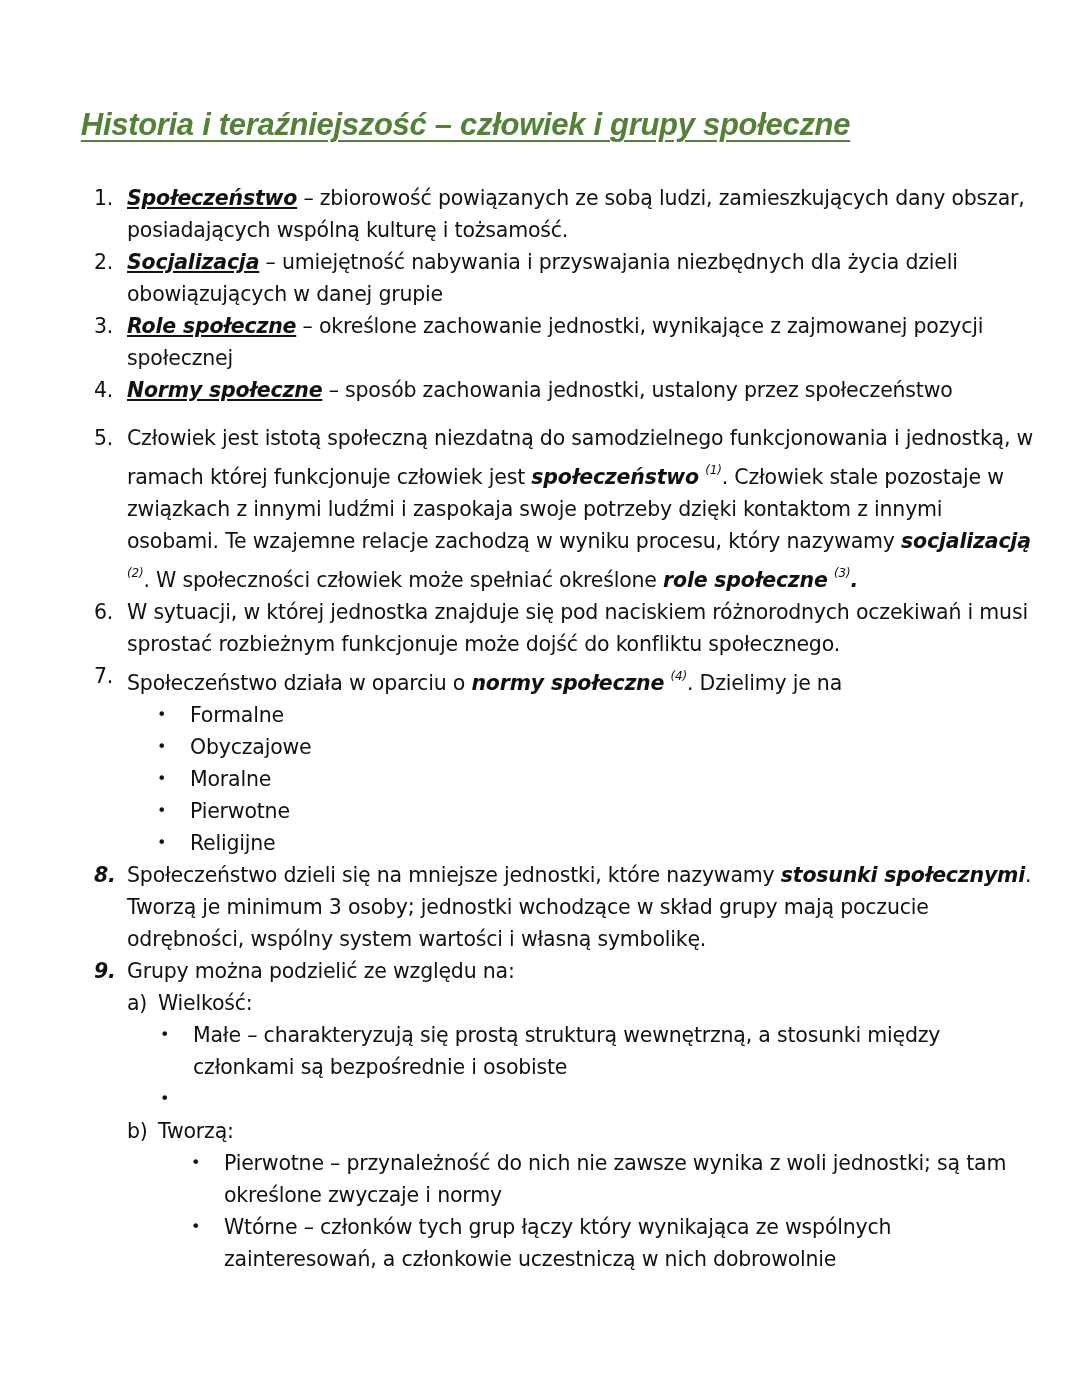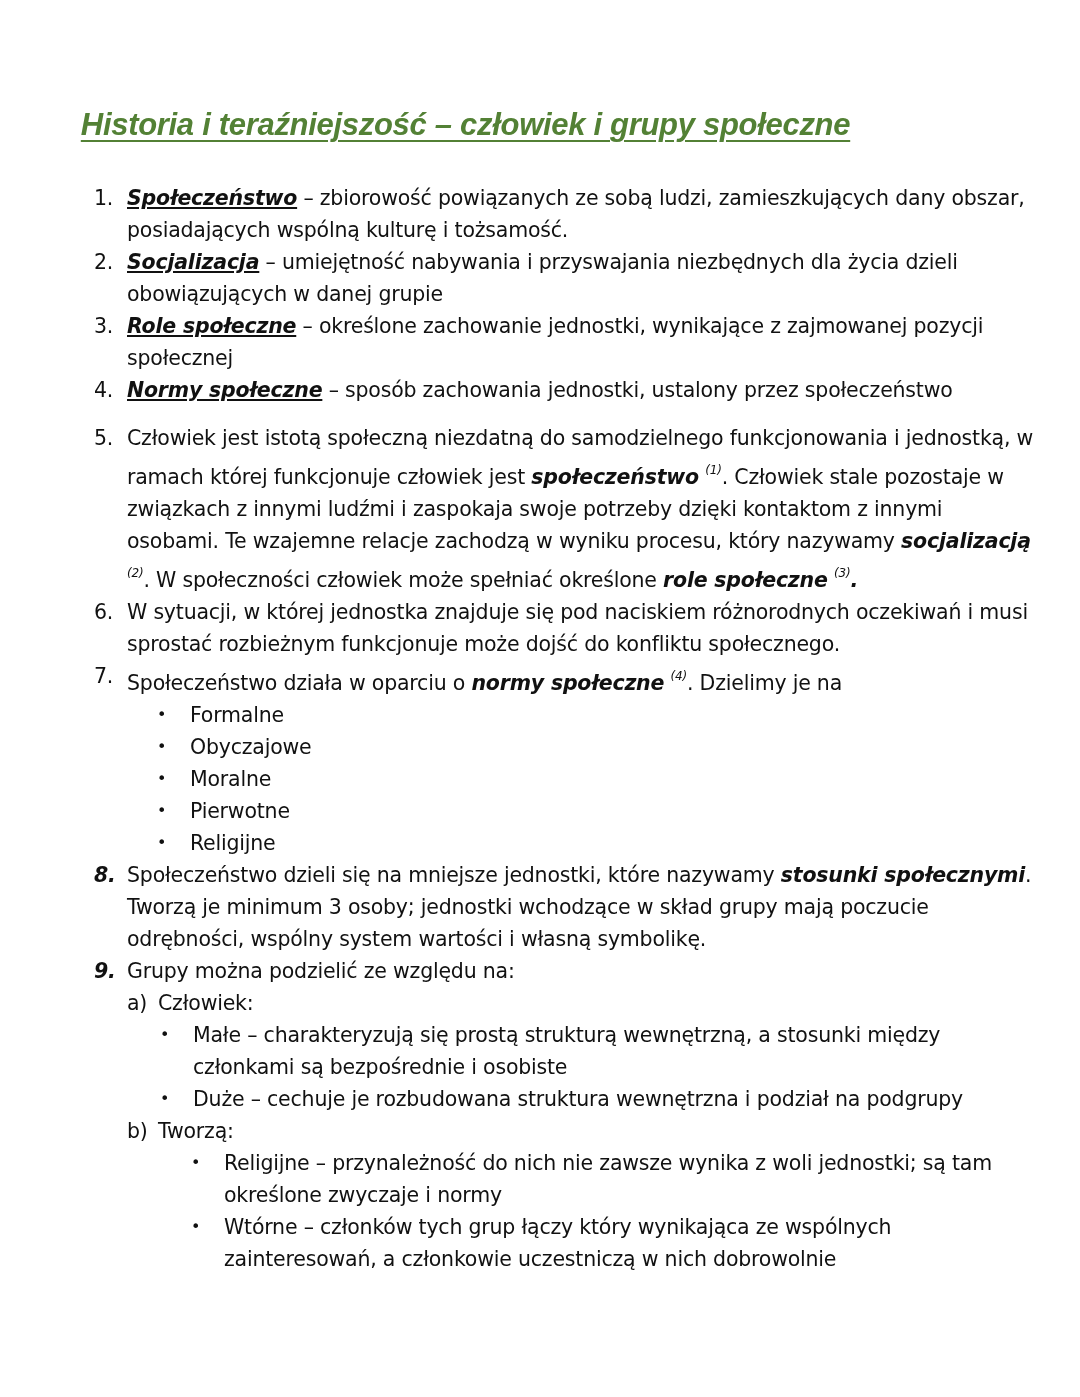--- a/index.html
+++ b/index.html
@@ -100,40 +100,39 @@
     <span class="txt"><span>Społeczeństwo dzieli się na mniejsze jednostki, które nazywamy </span><span class="bi-term">stosunki społecznymi</span><span>.  Tworzą je minimum 3 osoby; jednostki wchodzące w skład grupy mają poczucie odrębności, wspólny system wartości i własną symbolikę.</span></span>
   </div>
 
   <div class="item">
     <span class="num bi">9.</span>
     <span class="txt">Grupy można podzielić ze względu na:</span>
   </div>
 
   <div class="sub">
     <span class="letter">a)</span>
-    <span>Człowiek:</span>
+    <span>Wielkość:</span>
   </div>
   <ul class="bullets l2">
     <li>
         <span class="dot">•</span>
         <span>Małe – charakteryzują się prostą strukturą wewnętrzną, a stosunki między członkami są bezpośrednie i osobiste</span>
       </li>
     <li>
         <span class="dot">•</span>
-        <span>Duże – cechuje je rozbudowana struktura wewnętrzna i podział na podgrupy</span>
       </li>
   </ul>
 
   <div class="sub">
     <span class="letter">b)</span>
     <span>Tworzą:</span>
   </div>
   <ul class="bullets l3">
     <li>
         <span class="dot">•</span>
-        <span>Religijne – przynależność do nich nie zawsze wynika z woli jednostki; są tam określone zwyczaje i normy</span>
+        <span>Pierwotne – przynależność do nich nie zawsze wynika z woli jednostki; są tam określone zwyczaje i normy</span>
       </li>
     <li>
         <span class="dot">•</span>
         <span>Wtórne – członków tych grup łączy który wynikająca ze wspólnych zainteresowań, a członkowie uczestniczą w nich dobrowolnie</span>
       </li>
   </ul>
 </div>
 
 </body></html>

